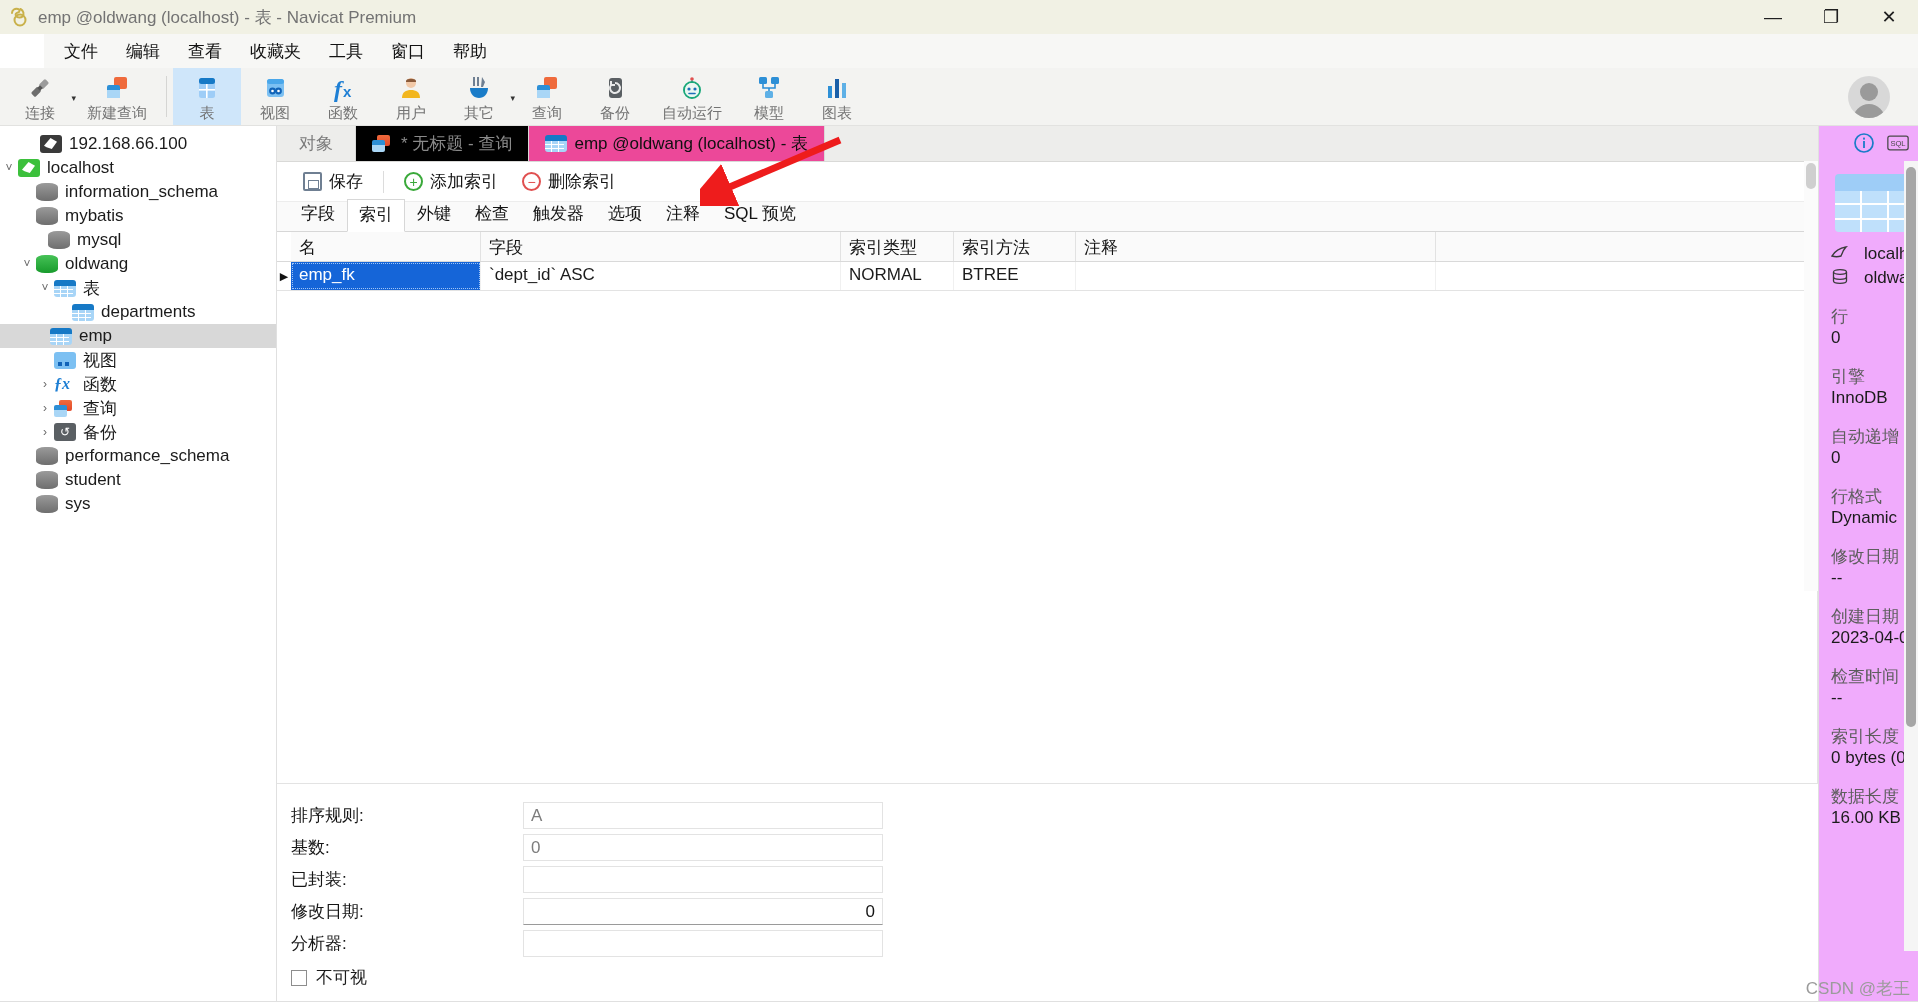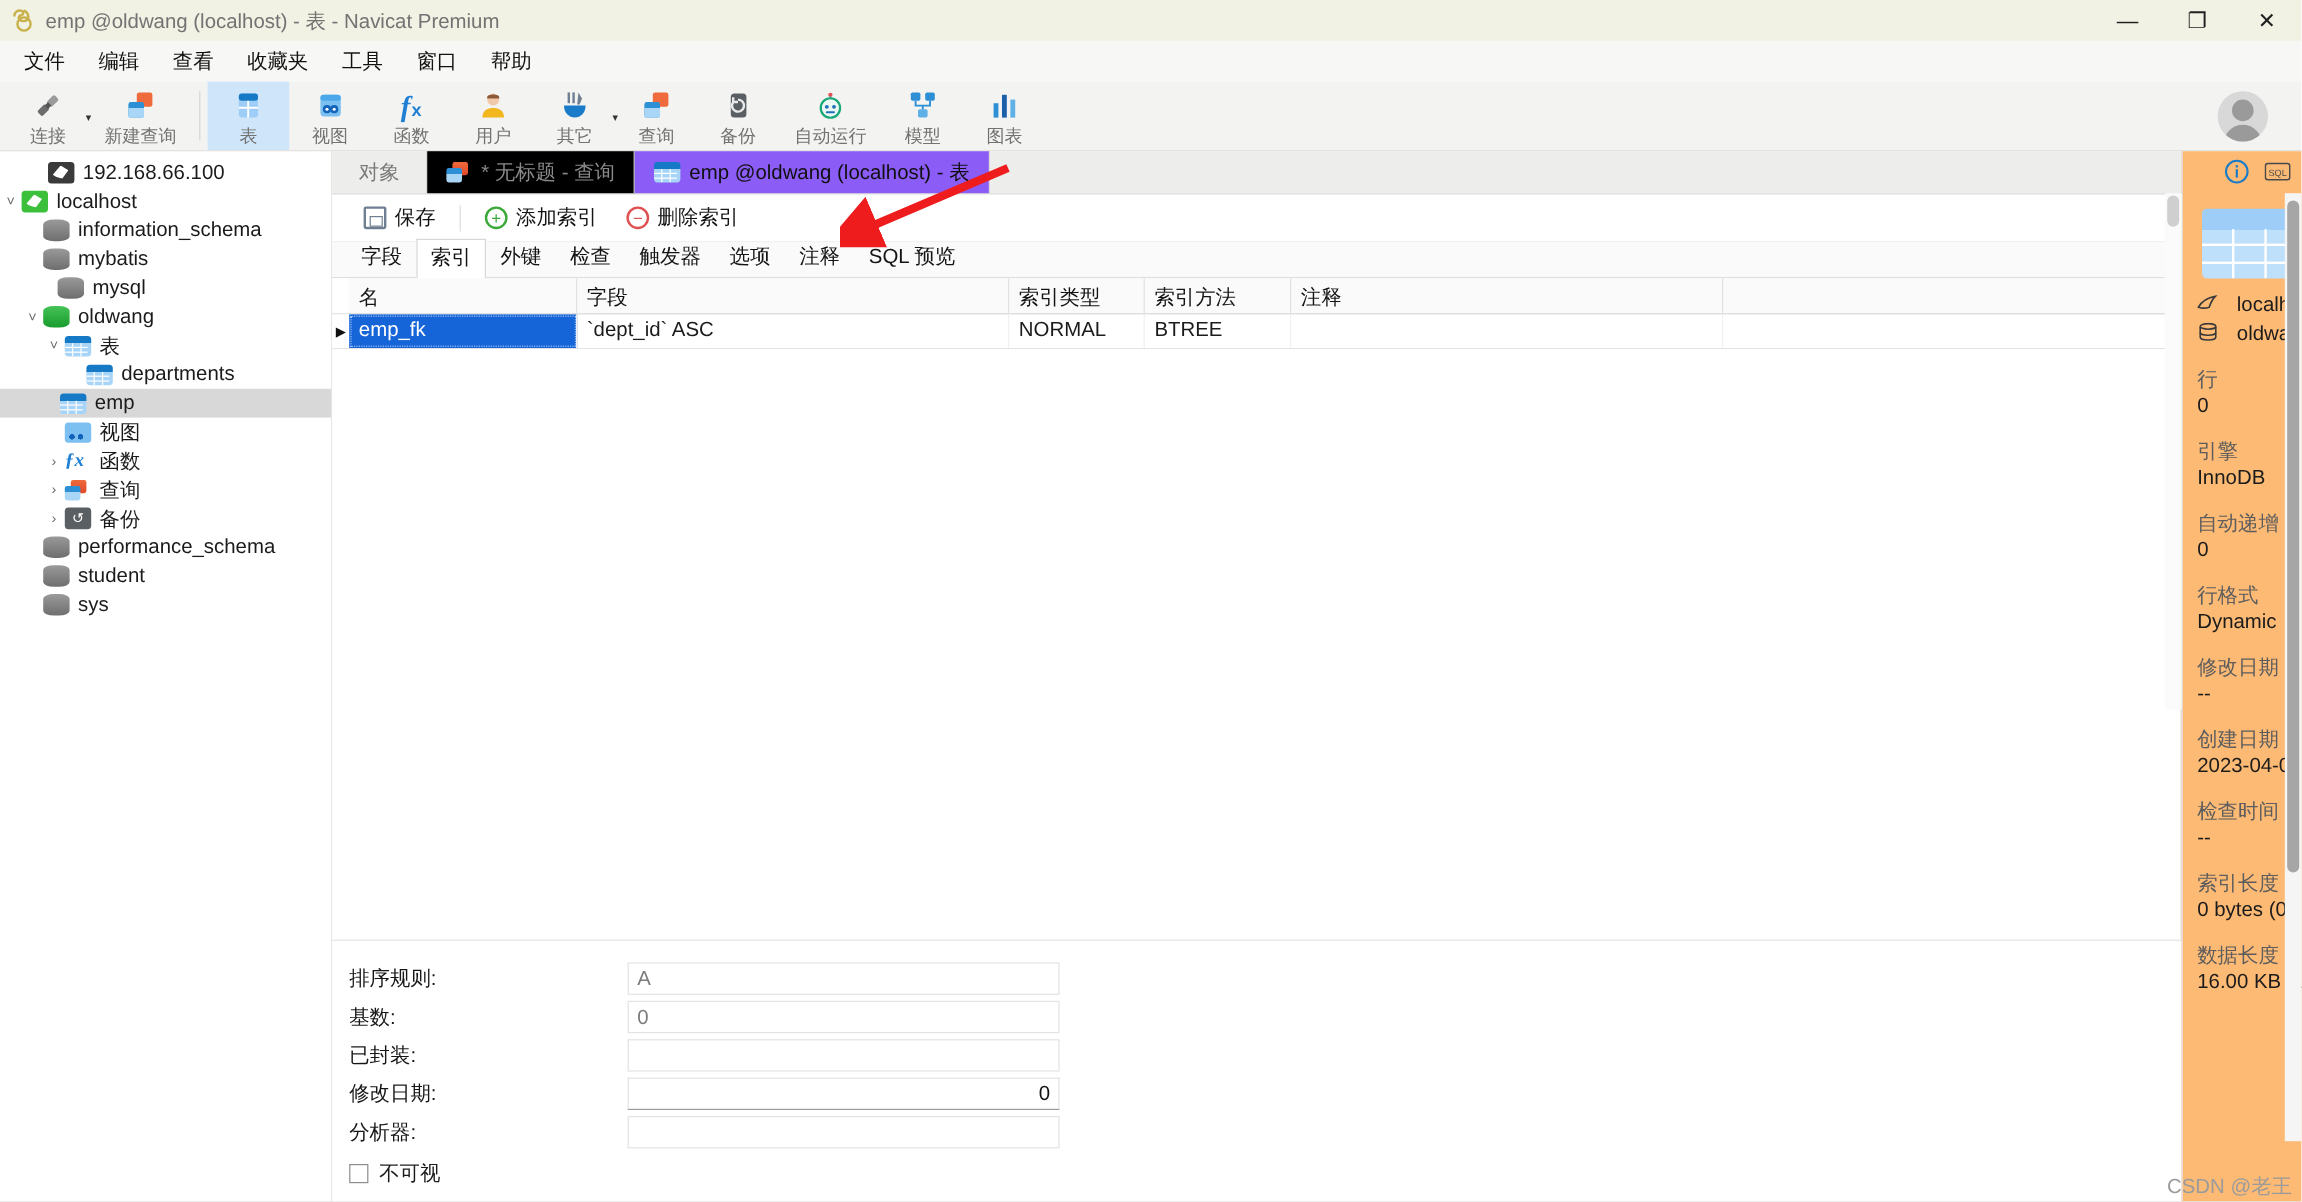--- a/index.html
+++ b/index.html
@@ -21,21 +21,21 @@
     padding-left: 8px;
     position: relative;
   }
   .title-ico { width: 22px; height: 22px; margin-right: 8px; position: relative; }
   .title-text { font-size: 17px; color: #737373; }
   .winbtns { position: absolute; right: 0; top: 0; height: 34px; display: flex; }
   .winbtn { width: 58px; height: 34px; display:flex; align-items:center; justify-content:center;
             font-size: 18px; color:#202020; }
 
   
-  .menubar { height: 34px; background:#f7f7f5; display:flex; align-items:center; padding-left: 6px; }
+  .menubar { height: 34px; background:#f7f7f5; display:flex; align-items:center; padding-left: 6px; margin-left: 44px; }
   .menuitem { padding: 4px 14px; font-size: 17px; color:#121212; }
 
   
   .toolbar {
     height: 58px; background:#f3f3f1; display:flex; align-items:stretch;
     border-bottom: 1px solid #e2e2e0; padding-left: 6px; position: relative;
   }
   .tbtn { width: 68px; display:flex; flex-direction:column; align-items:center; justify-content:flex-start;
           padding-top: 5px; position:relative; }
   .tbtn.active { background:#cfe6fa; }
@@ -98,21 +98,21 @@
 
   
   .center { flex:1; display:flex; flex-direction:column; min-width:0; background:#fff; }
 
   .tabstrip { height:36px; background:#f5f5f3; display:flex; align-items:stretch;
               border-bottom:1px solid #d9d9d7; position:relative; }
   .objtab { display:flex; align-items:center; padding: 0 22px; font-size:17px; color:#7a7a7a;
             background:#ededeb; border-right:1px solid #d9d9d7;}
   .doctab { display:flex; align-items:center; gap:7px; padding:0 16px; font-size:17px;
             color:#8a8a8a; background:#000000; border-right:1px solid #d9d9d7; }
-  .doctab.active { background:#8b5cf6; color:#101010; }
+  .doctab.active { background:#ec4899; color:#101010; }
   .tabfill { flex:1; background:#ededeb; }
 
   .actionbar { height:40px; display:flex; align-items:center; gap:0; padding-left:14px;
                background:#fff; border-bottom:1px solid #ededed; }
   .abtn { display:flex; align-items:center; gap:7px; font-size:17px; padding: 3px 12px; color:#151515; }
   .ab-sep { width:1px; height:22px; background:#dcdcdc; margin:0 8px; }
   .circ { width:19px;height:19px;border-radius:50%;border:2px solid #3aa93a;
           display:flex;align-items:center;justify-content:center;font-size:14px;color:#3aa93a;line-height:1;}
   .circ.red { border-color:#e05050; color:#e05050; }
   .save-ico { width:19px;height:19px;border:2px solid #6f7f92;border-radius:2px;position:relative;}
@@ -141,21 +141,21 @@
   .frow { display:flex; align-items:center; height:31px; margin-bottom:1px; }
   .flabel { width:232px; font-size:17px; color:#161616; }
   .finput { width:360px; height:27px; border:1px solid #e3e3e3; background:#fff;
             font-size:17px; color:#7c7c7c; padding: 2px 7px; line-height:22px; }
   .finput.right { text-align:right; color:#141414; border-color:#e3e3e3;
                   border-bottom:1px solid #9a9a9a; }
   .fcheckrow { display:flex; align-items:center; gap:9px; margin-top:7px; }
   .cbox { width:16px;height:16px;border:1px solid #8d8d8d;background:#fff; }
 
   
-  .infopanel { width:100px; flex:0 0 100px; border-left:1px solid #e0e0e0; background:#fdba74;
+  .infopanel { width:100px; flex:0 0 100px; border-left:1px solid #e0e0e0; background:#f0abfc;
                position:relative; padding-left: 12px; overflow:hidden; }
   .ipanel-top { height:34px; display:flex; align-items:center; gap:12px; justify-content:flex-start;
                 padding-left:22px; }
   .ip-icon { width:22px;height:22px;display:flex;align-items:center;justify-content:center; }
   .thumb { width:78px; height:58px; border-radius:4px; margin: 14px 0 12px 4px;
            background:linear-gradient(#9ecdf7 0 30%, #bfe0fb 30% 100%); position:relative; overflow:hidden;}
   .thumb:after{content:"";position:absolute;left:0;top:17px;width:78px;height:41px;
       background:
         linear-gradient(#fff 0 0) 0 12px/78px 2px no-repeat,
         linear-gradient(#fff 0 0) 0 27px/78px 2px no-repeat,

